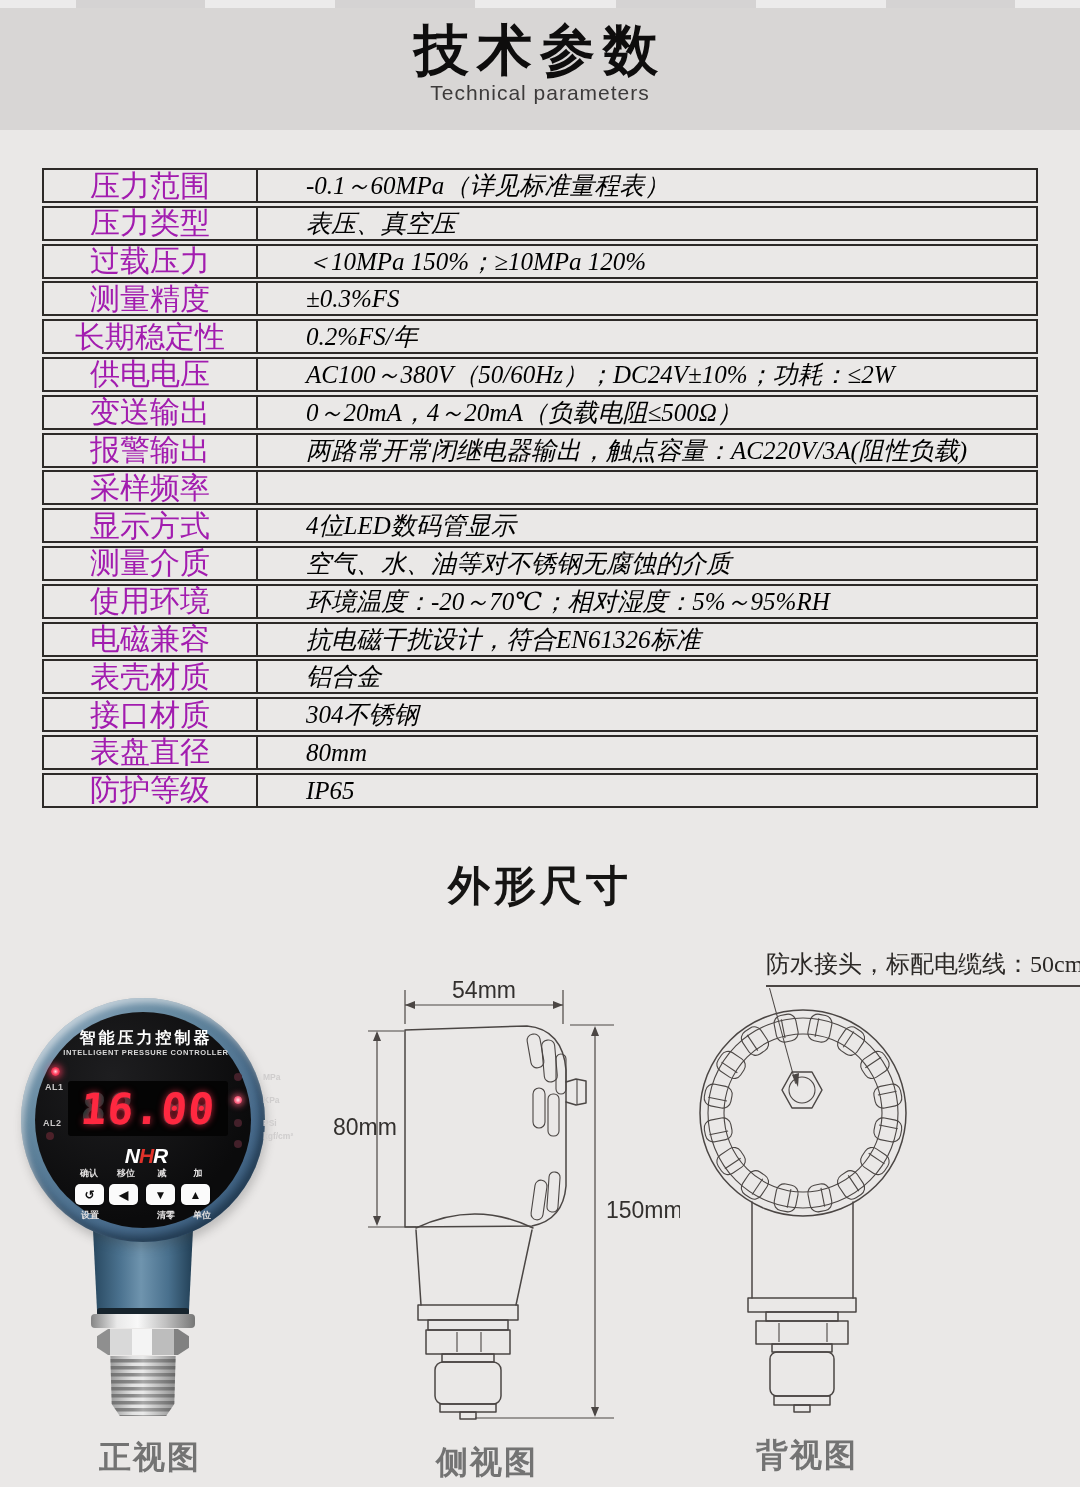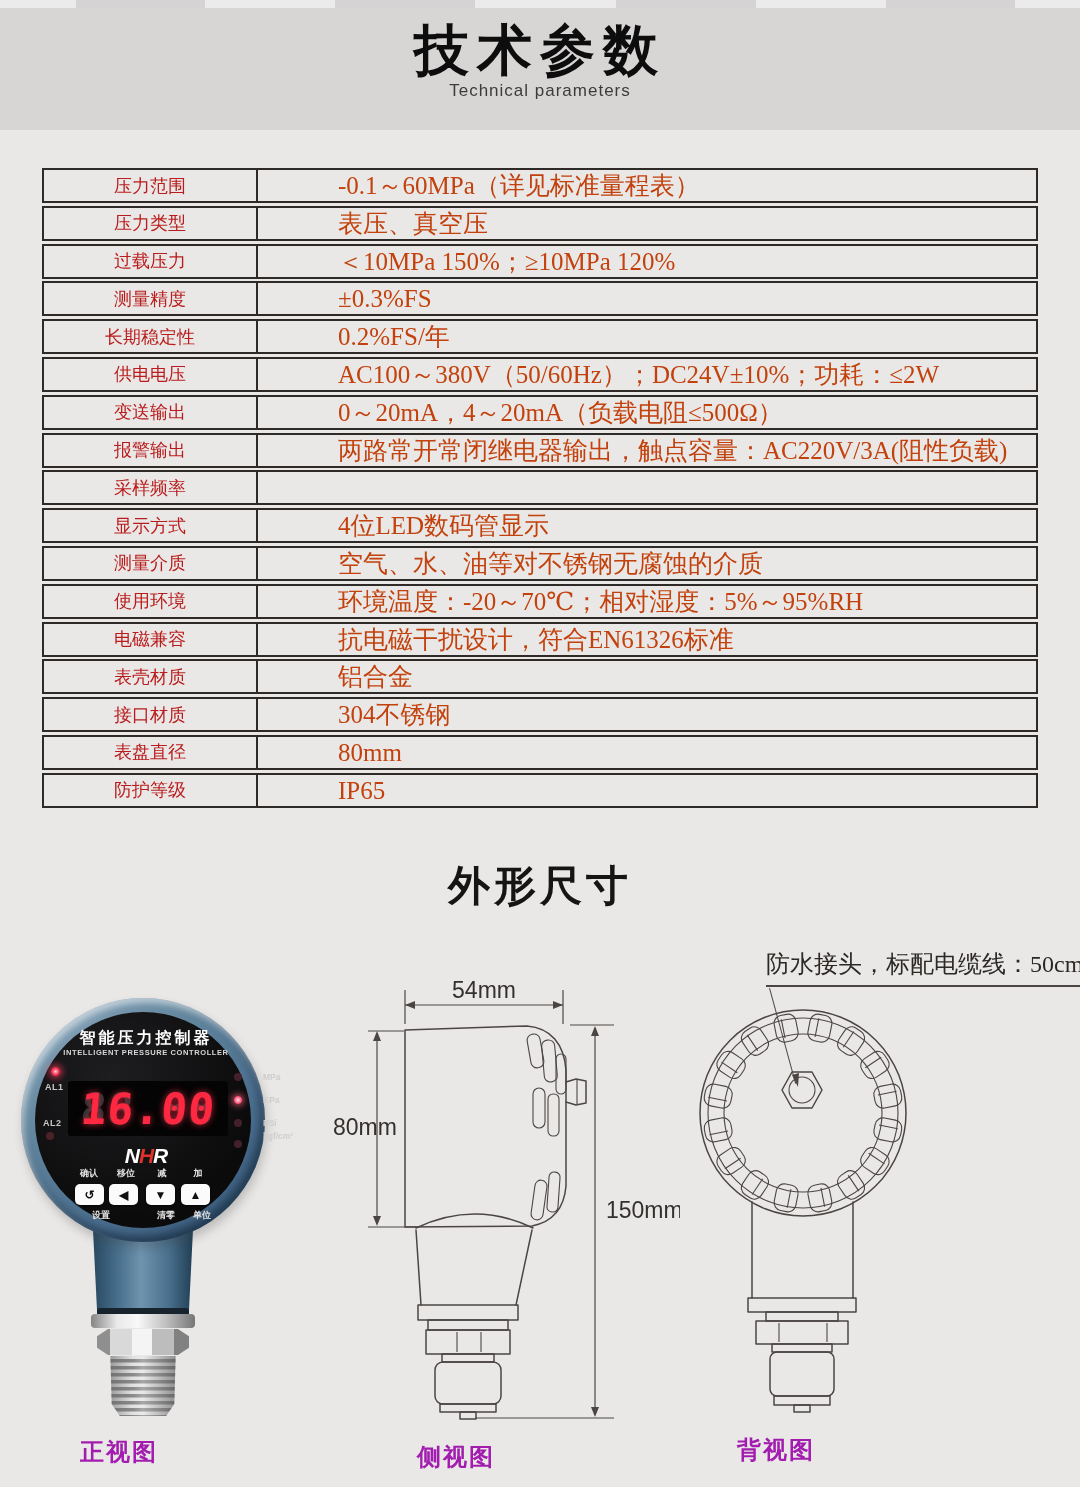--- a/index.html
+++ b/index.html
@@ -8,44 +8,44 @@
 
   
   .top-strip{position:absolute;left:0;top:0;width:1080px;height:8px;
     background:linear-gradient(to right,
       #ecebeb 0 7%, #d5d3d3 7% 19%, #ecebeb 19% 31%, #d5d3d3 31% 44%,
       #ecebeb 44% 57%, #d5d3d3 57% 70%, #ecebeb 70% 82%, #d5d3d3 82% 94%, #ecebeb 94% 100%);}
 
   
   .header-band{position:absolute;left:0;top:8px;width:1080px;height:122px;background:#d8d6d5;text-align:center;}
   .page-title{margin:0;padding-top:12px;font-size:55px;font-weight:900;letter-spacing:8px;color:#0e0d0d;line-height:1.1;}
-  .page-subtitle{margin:0;font-size:17px;color:#3d3b3b;letter-spacing:1px;}
+  .page-subtitle{margin:0;font-size:21px;color:#3d3b3b;letter-spacing:1px;}
 
   
   .spec-table{position:absolute;left:42px;top:168px;width:996px;}
   .spec-row{display:flex;align-items:stretch;height:35px;box-sizing:border-box;
             border:2.5px solid #2d2a28;margin-bottom:2.8px;}
   .spec-label{width:212px;display:flex;align-items:center;justify-content:center;
               border-right:2.5px solid #2d2a28;font-family:"Liberation Serif","DejaVu Serif",serif;
-              font-size:18px;line-height:1;color:#b91c1c;white-space:nowrap;}
-  .spec-value{flex:1;display:flex;align-items:center;padding-left:80px;overflow:hidden;
+              font-size:30px;line-height:1;color:#a21caf;white-space:nowrap;}
+  .spec-value{flex:1;display:flex;align-items:center;padding-left:48px;overflow:hidden;
               font-family:"Liberation Serif","DejaVu Serif",serif;
-              font-size:25px;line-height:1;color:#c2410c;white-space:nowrap;}
+              font-size:25px;line-height:1;color:#000000;white-space:nowrap;font-style:italic;}
 
   
   .dim-title{position:absolute;left:0;top:858px;width:1080px;text-align:center;
              font-size:42px;font-weight:bold;letter-spacing:4px;color:#161514;}
   .gland-note{position:absolute;left:766px;top:948px;padding-bottom:5px;
               font-family:"Liberation Serif","DejaVu Serif",serif;font-size:24px;color:#2b2826;
               border-bottom:2px solid #4b4644;white-space:nowrap;}
   .leader-line{position:absolute;left:770px;top:988px;width:99px;height:0;
                border-top:1.6px solid #4b4644;transform:rotate(74.7deg);transform-origin:left top;}
 
-  .view-label{position:absolute;width:140px;text-align:left;font-size:24px;font-weight:bold;
-              color:#a21caf;letter-spacing:2px;}
+  .view-label{position:absolute;width:140px;text-align:center;font-size:32px;font-weight:bold;
+              color:#737373;letter-spacing:2px;}
   .label-front{left:80px;top:1436px;}
   .label-side{left:417px;top:1441px;}
   .label-back{left:737px;top:1434px;}
 
   
   .front-view{position:absolute;left:18px;top:992px;width:280px;height:470px;}
   .neck{position:absolute;left:74px;top:238px;width:102px;height:82px;
         background:linear-gradient(to right,#27475f,#4c7390 28%,#6f94ae 48%,#49708d 75%,#203d53);
         clip-path:polygon(1% 0,99% 0,95% 100%,5% 100%);}
   .seam{position:absolute;left:79px;top:316px;width:92px;height:8px;background:#17242d;border-radius:3px;}
@@ -231,21 +231,21 @@
       <div class="btn" style="left:88px;">
           <span>◀</span>
         </div>
       <div class="btn" style="left:125px;">
           <span>▼</span>
         </div>
       <div class="btn" style="left:160px;">
           <span>▲</span>
         </div>
 
-      <div class="btn-label-bottom" style="left:60px;top:211px;">设置</div>
+      <div class="btn-label-bottom" style="left:49px;top:211px;">设置</div>
       <div class="btn-label-bottom" style="left:125px;top:211px;">清零</div>
       <div class="btn-label-bottom" style="left:161px;top:211px;">单位</div>
     </div>
   </div>
 
   <svg class="side-view" width="350" height="470" viewBox="0 0 350 470">
 
     <line class="dimline" x1="75" y1="30" x2="75" y2="64"></line>
     <line class="dimline" x1="233" y1="30" x2="233" y2="64"></line>
     <line class="dimline" x1="75" y1="45" x2="233" y2="45"></line>

